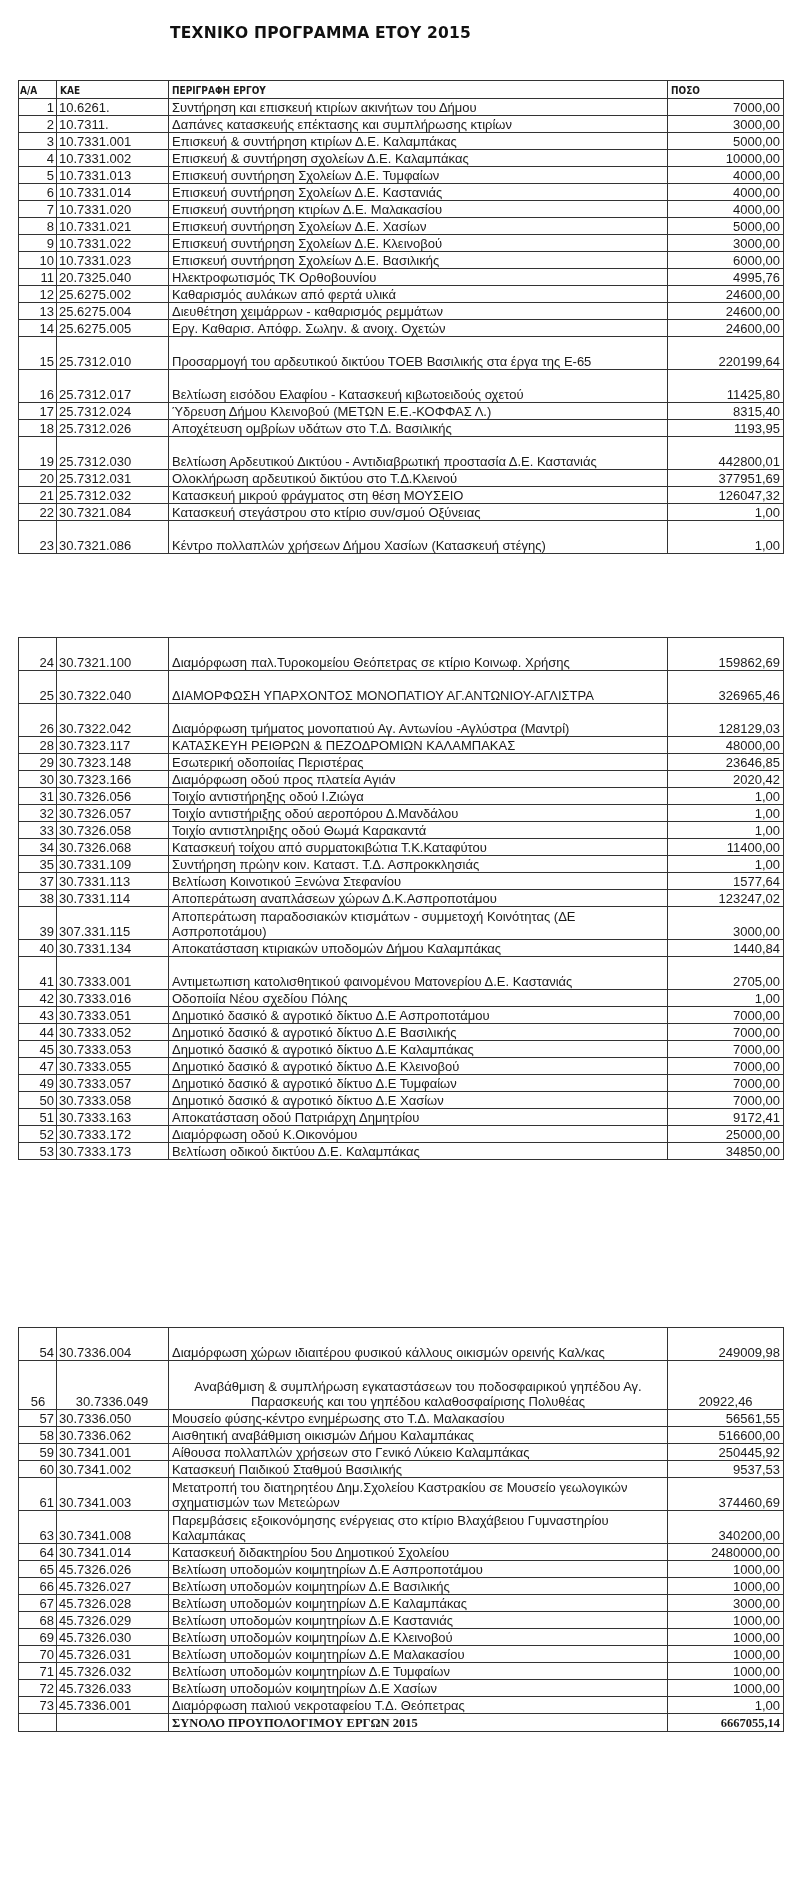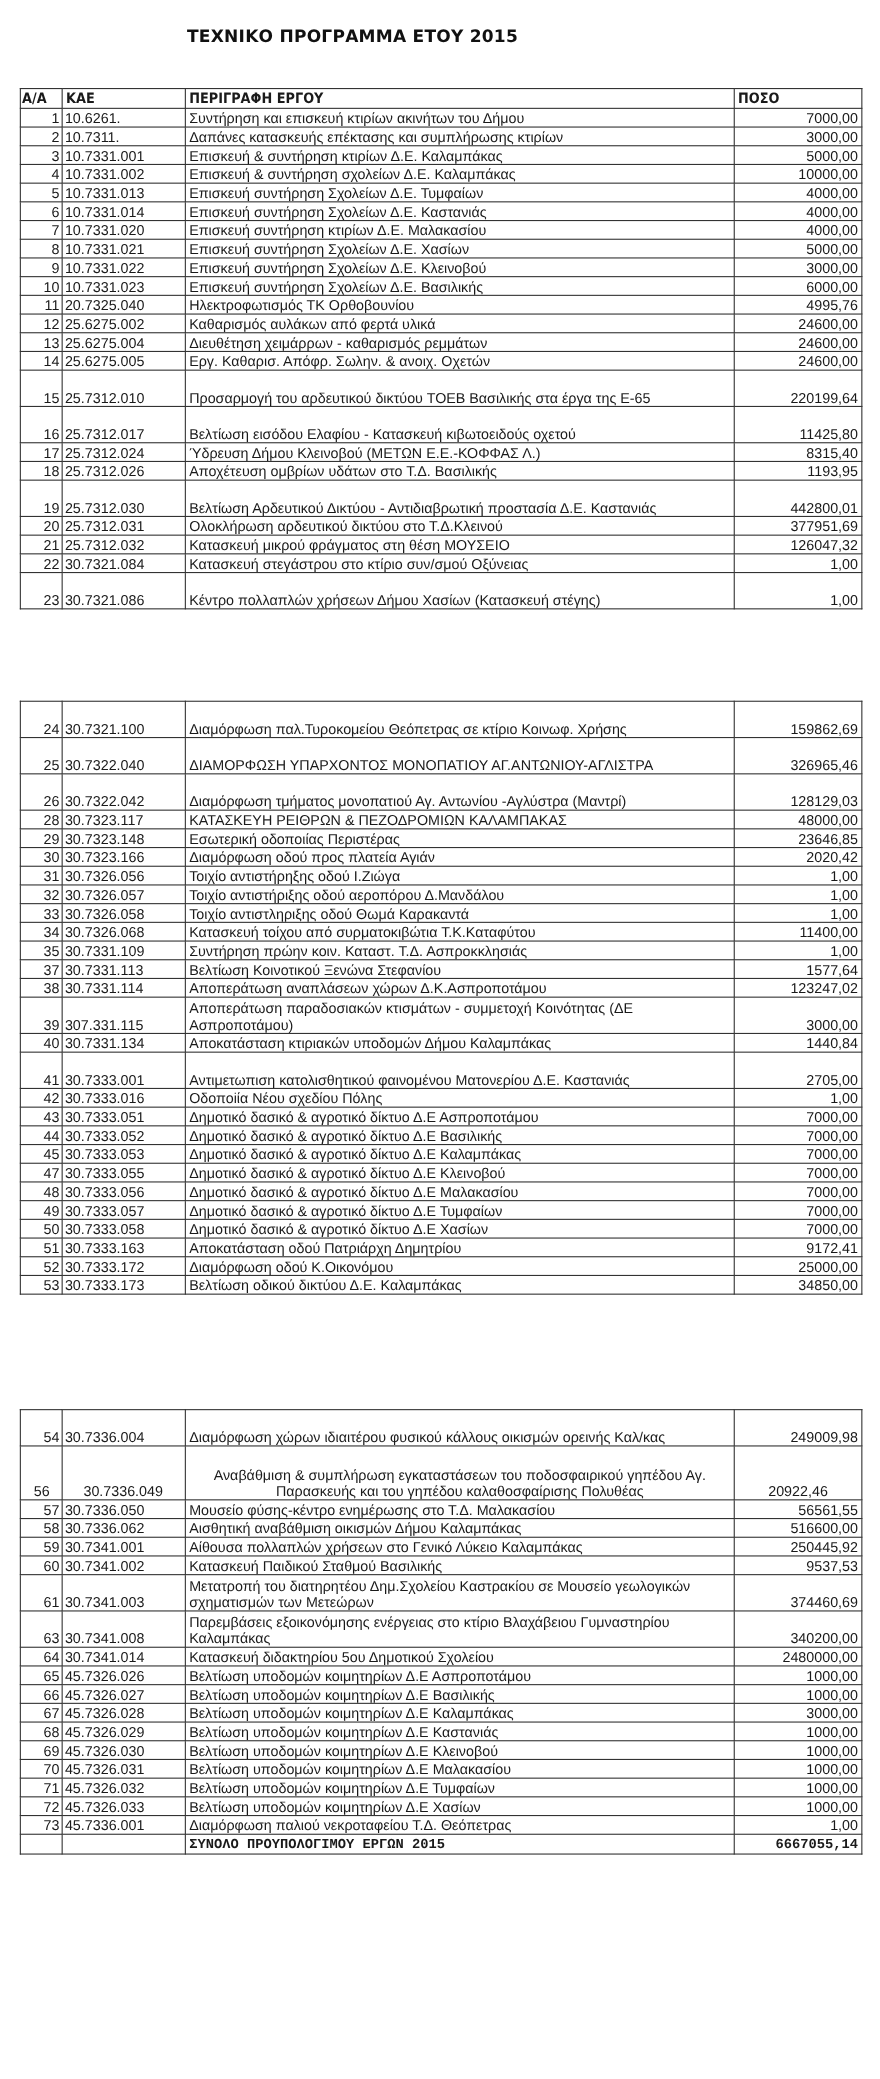--- a/index.html
+++ b/index.html
@@ -6,31 +6,31 @@
   body { width: 800px; height: 1890px; position: relative; overflow: hidden;
          font-family: "Liberation Sans", "DejaVu Sans", sans-serif; color: #1a1a1a; }
   .title { position: absolute; left: 170px; top: 24px; font-size: 15.5px; font-weight: bold;
            font-family: "DejaVu Sans", sans-serif; letter-spacing: 0.2px; color: #111; text-align: center; }
   .block { position: absolute; left: 18px; width: 765px; }
   table { border-collapse: collapse; width: 100%; table-layout: fixed;
           font-family: "Liberation Sans", "DejaVu Sans", sans-serif; font-size: 13px;
           font-stretch: condensed; }
   td, th { border: 1px solid #333; padding: 0 3px; vertical-align: bottom; line-height: 15px;
            white-space: normal; overflow: hidden; }
-  th { font-weight: bold; text-align: left; font-family: "DejaVu Sans", sans-serif; font-size: 13px; height: 17px; }
+  th { font-weight: bold; text-align: left; font-family: "DejaVu Sans", sans-serif; font-size: 10px; height: 17px; }
   col.c-aa { width: 38px; } col.c-kae { width: 112px; } col.c-desc { width: 499px; } col.c-amt { width: 116px; }
   td.aa { text-align: right; padding-right: 2px; }
   td.kae { padding-left: 2px; }
   td.amt { text-align: right; padding-right: 3px; }
   td.desc { padding-left: 3px; }
   tr.r1 td { height: 16px; }
   tr.r2 td { height: 32px; }
   tr.r3 td { height: 48px; text-align: center; }
-  tr.total td { font-weight: bold; font-family: Liberation Mono, monospace; font-size: 12.5px; height: 17px; }
-  .b1 { top: 80px; } .b2 { top: 637px; } .b3 { top: 1281px; }
+  tr.total td { font-weight: bold; font-family: Liberation Serif, serif; font-size: 12.5px; height: 17px; }
+  .b1 { top: 80px; } .b2 { top: 637px; } .b3 { top: 1327px; }
 </style>
 </head>
 <body>
 
 <div class="title">ΤΕΧΝΙΚΟ ΠΡΟΓΡΑΜΜΑ ΕΤΟΥ 2015</div>
 
 <div class="block b1">
   <table>
     <colgroup>
         <col class="c-aa">
@@ -318,26 +318,20 @@
           <td class="desc">Δημοτικό δασικό &amp; αγροτικό δίκτυο Δ.Ε Καλαμπάκας</td>
           <td class="amt">7000,00</td>
         </tr>
         <tr class="r1">
           <td class="aa">47</td>
           <td class="kae">30.7333.055</td>
           <td class="desc">Δημοτικό δασικό &amp; αγροτικό δίκτυο Δ.Ε Κλεινοβού</td>
           <td class="amt">7000,00</td>
         </tr>
         <tr class="r1">
-          <td class="aa">48</td>
-          <td class="kae">30.7333.056</td>
-          <td class="desc">Δημοτικό δασικό &amp; αγροτικό δίκτυο Δ.Ε Μαλακασίου</td>
-          <td class="amt">7000,00</td>
-        </tr>
-        <tr class="r1">
           <td class="aa">49</td>
           <td class="kae">30.7333.057</td>
           <td class="desc">Δημοτικό δασικό &amp; αγροτικό δίκτυο Δ.Ε Τυμφαίων</td>
           <td class="amt">7000,00</td>
         </tr>
         <tr class="r1">
           <td class="aa">50</td>
           <td class="kae">30.7333.058</td>
           <td class="desc">Δημοτικό δασικό &amp; αγροτικό δίκτυο Δ.Ε Χασίων</td>
           <td class="amt">7000,00</td>

